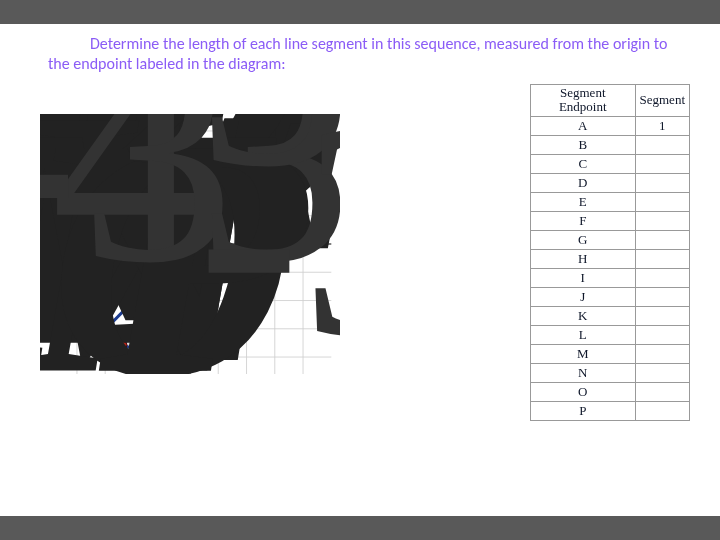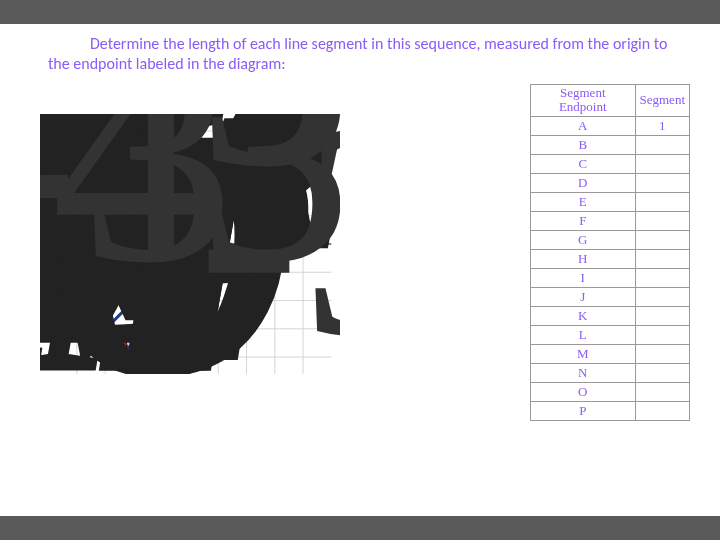--- a/index.html
+++ b/index.html
@@ -46,21 +46,21 @@
     position: absolute;
     right: 30px;
     top: 0;
     width: 160px;
   }
   table {
     border-collapse: collapse;
     width: 100%;
     font-family: "Times New Roman", serif;
     font-size: 13px;
-    color: #8b5cf6;
+    color: #0f172a;
   }
   th, td {
     border: 1px solid #999;
     padding: 1px 4px;
     text-align: center;
     height: 18px;
     background: #fff;
   }
   th {
     font-weight: normal;

